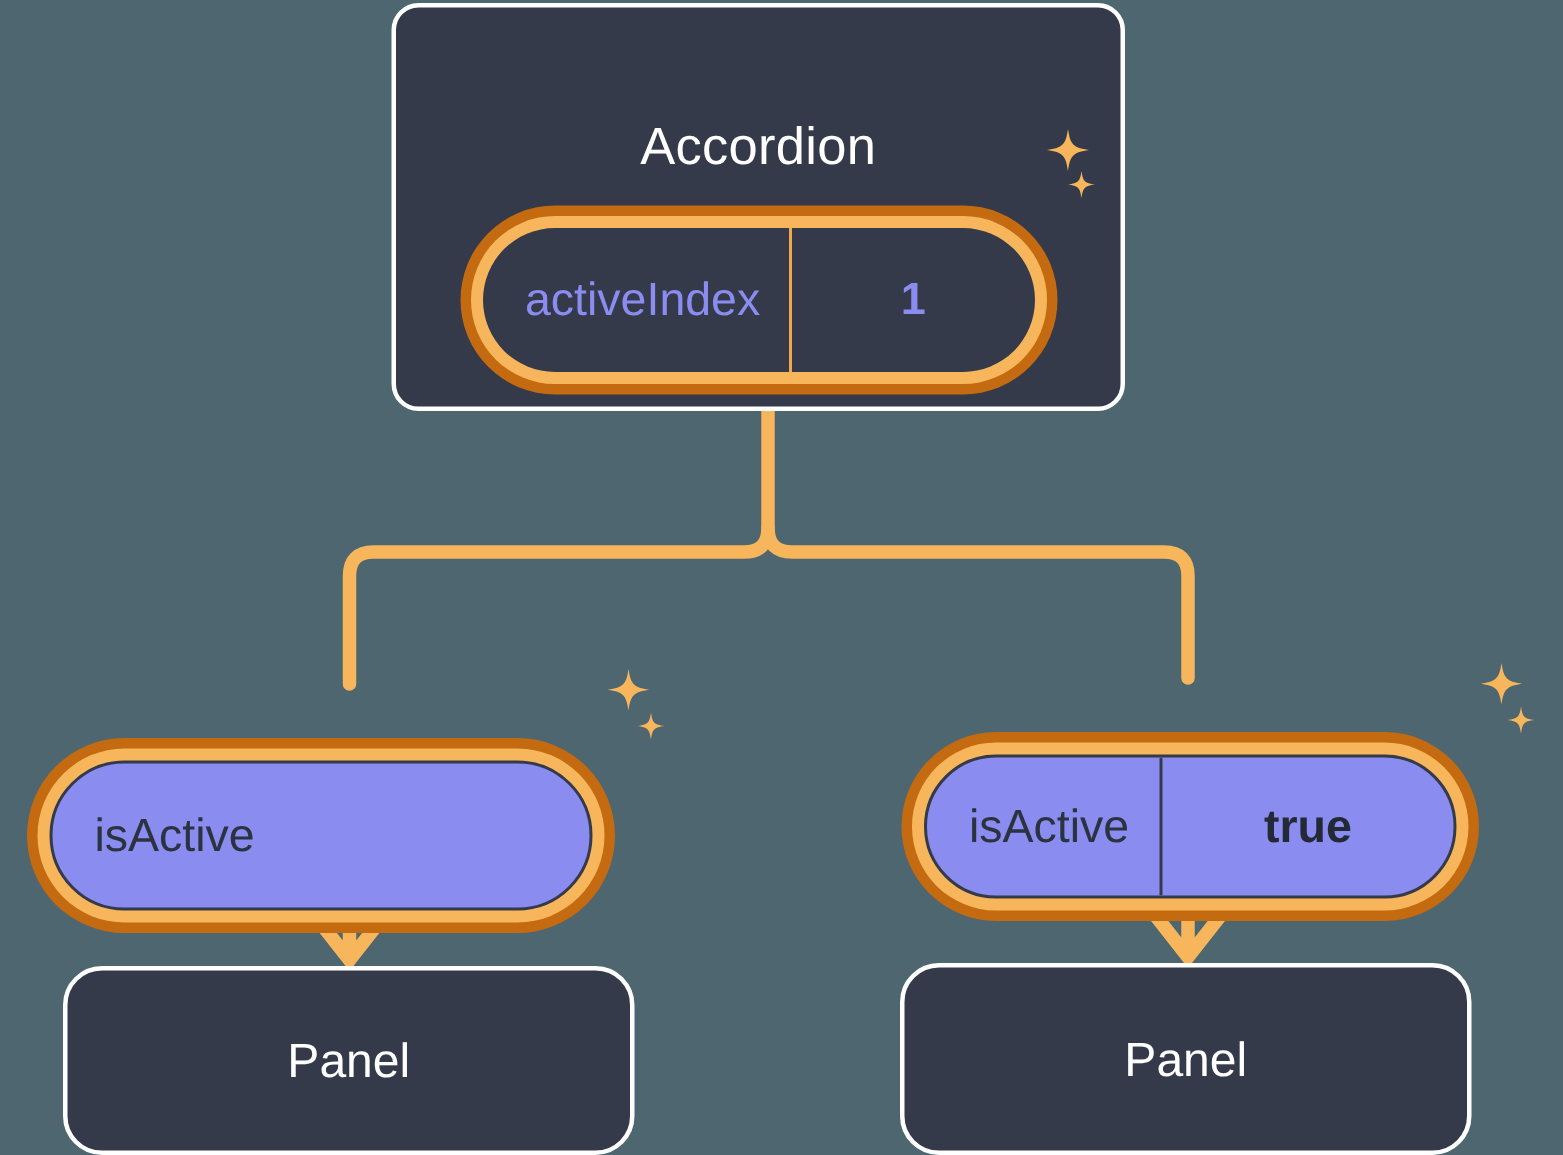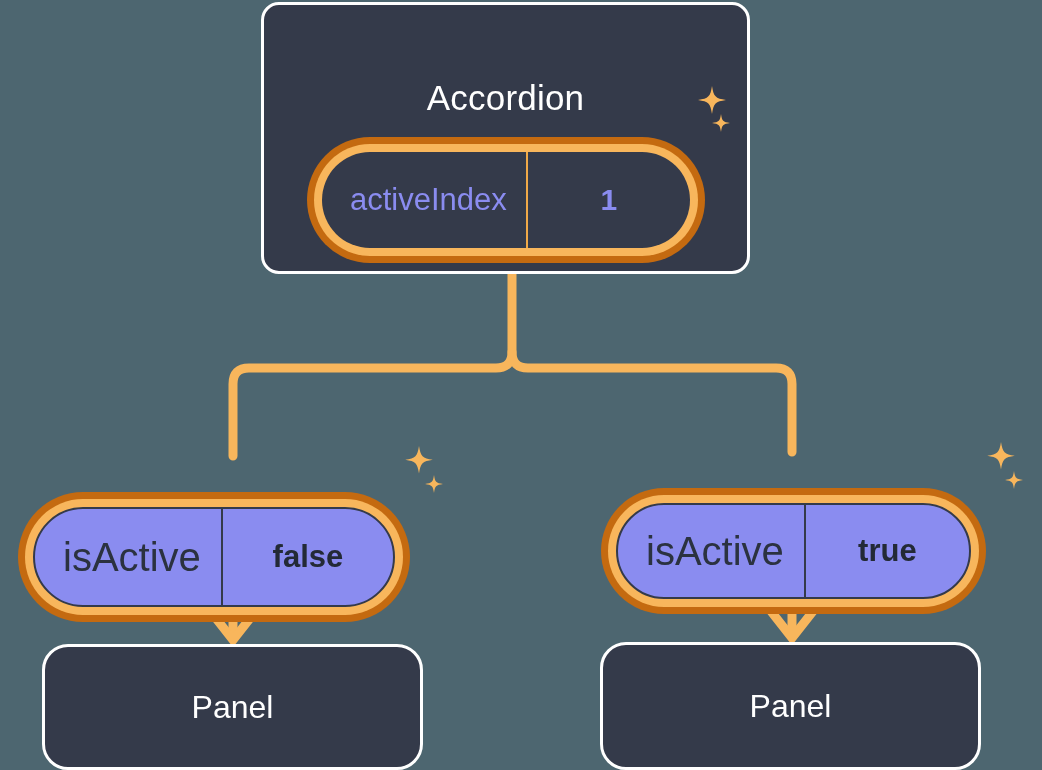--- a/index.html
+++ b/index.html
@@ -140,21 +140,21 @@
     padding: 0 22px;
   }
 
   
   .state-pill.purple .pill-body {
     background: #8a8cf0;
     border: 2px solid #343a4a;
   }
   .state-pill.purple .pill-key {
     color: #2b3240;
-    font-size: 40px;
+    font-size: 31px;
     padding: 0 20px 0 28px;
   }
   .state-pill.purple .pill-value {
     color: #232a36;
     font-size: 31px;
     border-left: 2px solid #343a4a;
     padding: 0 22px;
   }
 
   #pill-isactive-left  { left: 18px;  top: 452px; width: 392px; height: 130px; }
@@ -209,21 +209,20 @@
     <path d="M18 2 C19.6 12.6 21.4 14.4 32 16 C21.4 17.6 19.6 19.4 18 30 C16.4 19.4 14.6 17.6 4 16 C14.6 14.4 16.4 12.6 18 2 Z" fill="#f8b65c"></path>
   </svg>
   <svg class="sparkle" style="left:709px; top:112px;" width="30" height="30" viewBox="0 0 30 30">
     <path d="M12 2 C13 9 14 10 21 11 C14 12 13 13 12 20 C11 13 10 12 3 11 C10 10 11 9 12 2 Z" fill="#f8b65c"></path>
   </svg>
 
   <div class="state-pill purple" id="pill-isactive-left">
     <div class="ring-inner">
       <div class="pill-body">
         <div class="pill-cell pill-key">isActive</div>
-        <div class="pill-cell pill-value">false</div>
       </div>
     </div>
   </div>
 
   <svg class="sparkle" style="left:399px; top:444px;" width="42" height="42" viewBox="0 0 42 42">
     <path d="M20 2 C21.6 12.4 23.4 14.2 33.8 15.8 C23.4 17.4 21.6 19.2 20 29.6 C18.4 19.2 16.6 17.4 6.2 15.8 C16.6 14.2 18.4 12.4 20 2 Z" fill="#f8b65c"></path>
   </svg>
   <svg class="sparkle" style="left:420px; top:472px;" width="30" height="30" viewBox="0 0 30 30">
     <path d="M14 3 C15 10 16 11 23 12 C16 13 15 14 14 21 C13 14 12 13 5 12 C12 11 13 10 14 3 Z" fill="#f8b65c"></path>
   </svg>

